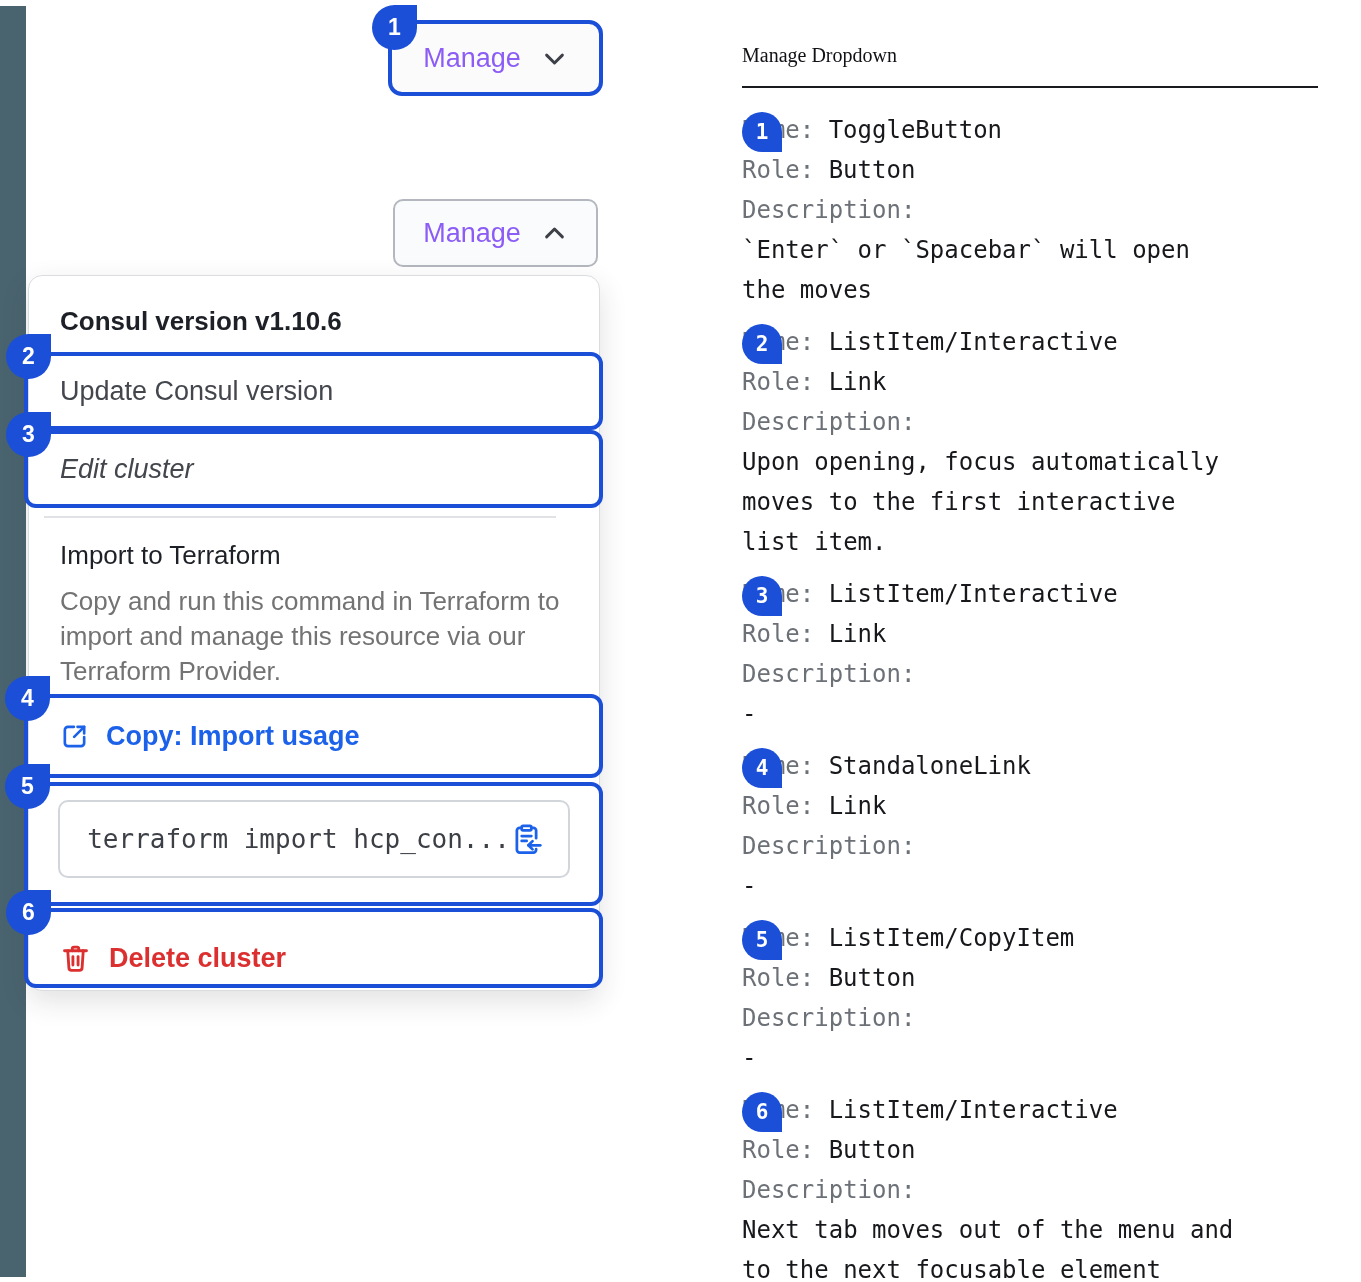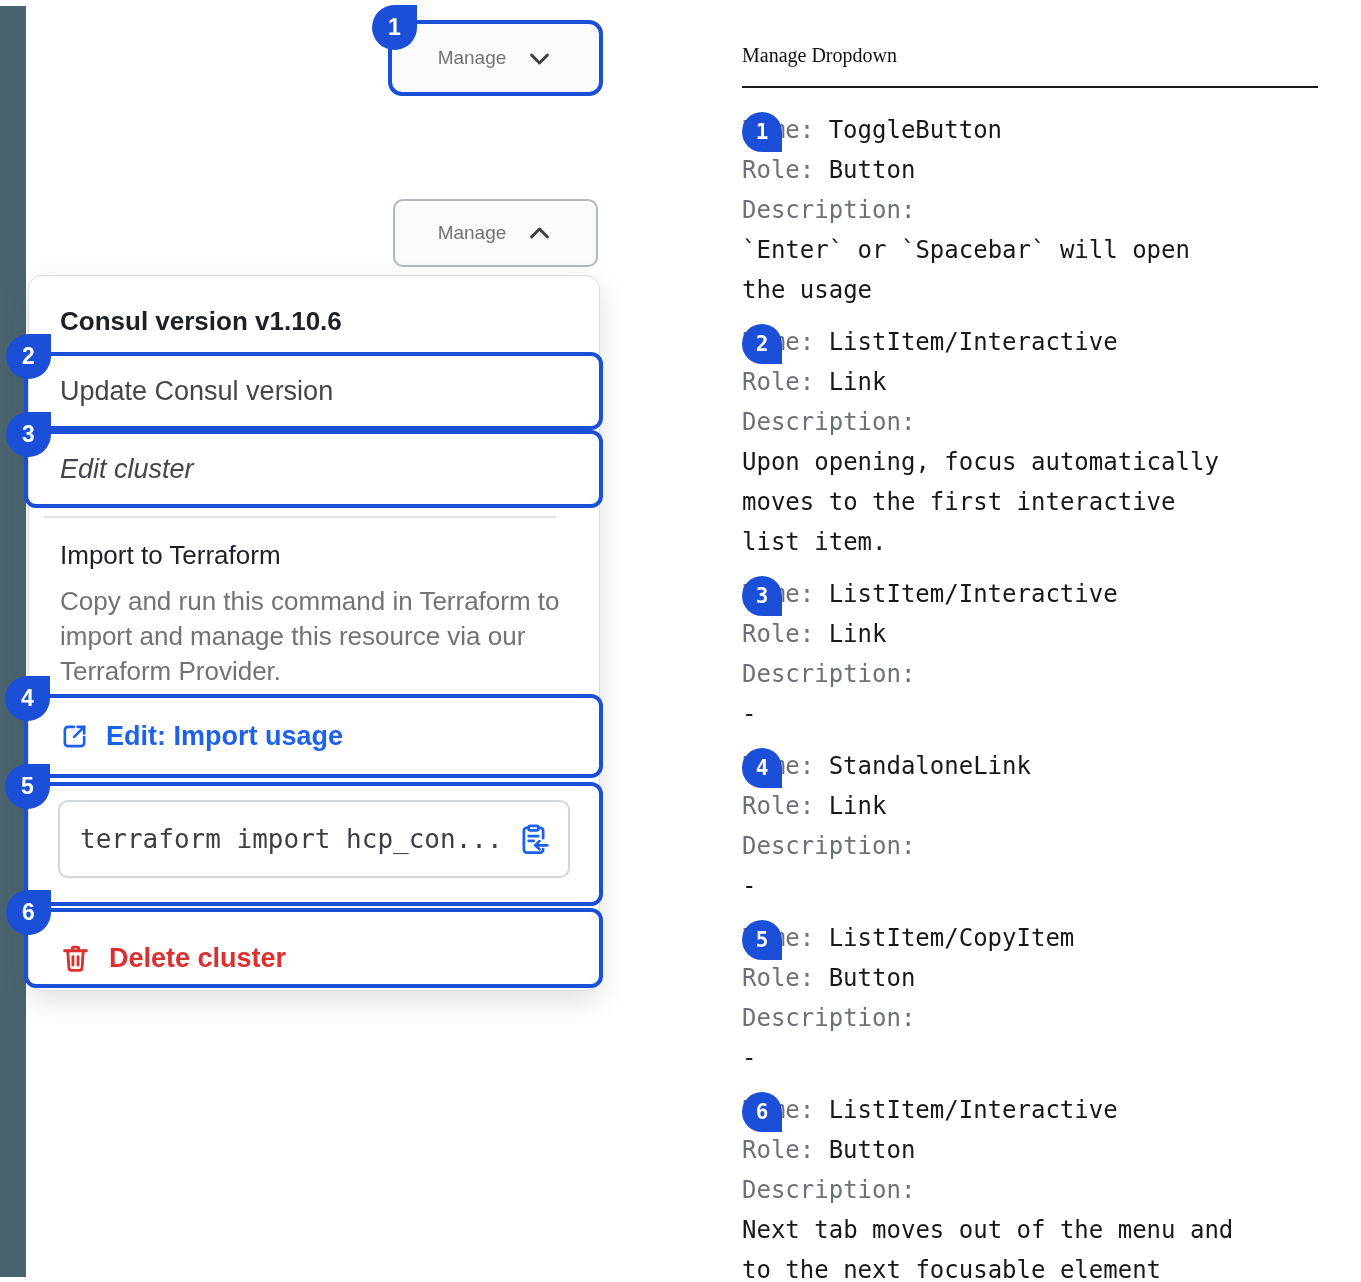--- a/index.html
+++ b/index.html
@@ -12,21 +12,21 @@
 
   
   .marker { position:absolute; background:#1b4fd8; color:#ffffff; display:flex; align-items:center; justify-content:center;
             font-weight:bold; z-index:30; }
   .marker.left  { width:45px; height:45px; font-size:23px; border-radius:50% 0 50% 50%; }
   .marker.right { width:40px; height:40px; font-size:21px; border-radius:50% 50% 0 50%; flex-shrink:0; margin-top:2px; }
 
   
   .focus-ring { position:absolute; left:388px; top:20px; width:215px; height:76px; border:4px solid #1b4fd8;
                 border-radius:14px; background:#fbfbfc; display:flex; align-items:center; justify-content:center; gap:20px; }
-  .toggle-label { font-size:19px; color:#737373; }
+  .toggle-label { font-size:27px; color:#8b5cf6; }
 
   
   .toggle-open { position:absolute; left:393px; top:199px; width:205px; height:68px; border:2px solid #b4b8be;
                  border-radius:10px; background:#fafbfc; display:flex; align-items:center; justify-content:center; gap:20px; }
 
   
   .panel { position:absolute; left:28px; top:275px; width:572px; height:716px; background:#ffffff;
            border:1px solid #dadce0; border-radius:14px; box-shadow:0 10px 28px rgba(40,44,52,.14); }
 
   .version-header { position:absolute; left:60px; top:306px; font-size:26px; font-weight:bold; color:#1d2026; z-index:5; }
@@ -44,21 +44,21 @@
 
   .separator { position:absolute; left:44px; top:516px; width:512px; height:2px; background:#e0e2e5; }
 
   .import-title { position:absolute; left:60px; top:540px; font-size:26px; font-weight:normal; color:#1d2026; }
   .import-desc  { position:absolute; left:60px; top:584px; width:514px; font-size:26px; line-height:35px; color:#737373; }
 
   .docs-row { position:absolute; left:60px; top:694px; height:84px; display:flex; align-items:center; gap:17px; z-index:12; }
   .docs-link { font-size:27px; font-weight:600; color:#1c61e9; }
 
   .code-field { position:absolute; left:58px; top:800px; width:512px; height:78px; border:2px solid #d2d5da; border-radius:10px;
-                background:#ffffff; display:flex; align-items:center; justify-content:space-between; padding:0 18px 0 20px; z-index:12; }
+                background:#ffffff; display:flex; align-items:center; justify-content:center; padding:0 18px 0 20px; z-index:12; }
   .code-text { font-family:"DejaVu Sans Mono","Liberation Mono",monospace; font-size:26px; color:#3c3f45; }
 
   .delete-row { position:absolute; left:60px; top:908px; height:100px; display:flex; align-items:center; gap:18px; z-index:12; }
   .delete-label { font-size:27px; font-weight:600; color:#dc2f2f; }
 
   
   .legend { position:absolute; left:742px; top:40px; width:580px; font-family:"DejaVu Sans Mono","Liberation Mono",monospace; }
   .legend-title { font-size:20px; line-height:30px; color:#101114; margin-bottom:16px;font-family:Liberation Serif, serif; }
   .legend-rule { width:576px; height:2px; background:#1a1b1e; margin-bottom:22px; }
   .entry { display:flex; gap:26px; margin-bottom:12px; }
@@ -114,21 +114,21 @@
 
   <div class="hl-box hl-docs"></div>
   <div class="docs-row">
     <span>
       <svg width="29" height="29" viewBox="0 0 24 24" fill="none" stroke="#1c61e9" stroke-width="2.2" stroke-linecap="round" stroke-linejoin="round">
         <path d="M11.5 4H6.6A2.6 2.6 0 0 0 4 6.6v10.8A2.6 2.6 0 0 0 6.6 20h10.8a2.6 2.6 0 0 0 2.6-2.6v-4.9"></path>
         <path d="M14.5 4H20v5.5"></path>
         <path d="M20 4l-8.3 8.3"></path>
       </svg>
     </span>
-    <span class="docs-link">Edit: Import usage</span>
+    <span class="docs-link">Copy: Import usage</span>
   </div>
   <div class="marker left" style="left:5px; top:676px;">4</div>
 
   <div class="hl-box hl-code"></div>
   <div class="code-field">
     <span class="code-text">terraform import hcp_con...</span>
     <span>
       <svg width="33" height="33" viewBox="0 0 24 24" fill="none" stroke="#1c61e9" stroke-width="2" stroke-linecap="round" stroke-linejoin="round">
         <path d="M15.5 3.5H17a2 2 0 0 1 2 2V11"></path>
         <path d="M19 19v.5a2 2 0 0 1-2 2H7a2 2 0 0 1-2-2v-14a2 2 0 0 1 2-2h1.5"></path>
@@ -160,21 +160,21 @@
   <div class="legend">
     <div class="legend-title">Manage Dropdown</div>
     <div class="legend-rule"></div>
 
     <div class="entry">
       <div class="marker right">1</div>
       <div class="entry-text">
         <div><span class="kv-label">Name:</span><span class="kv-value">ToggleButton</span></div>
         <div><span class="kv-label">Role:</span><span class="kv-value">Button</span></div>
         <div><span class="kv-label">Description:</span></div>
-        <div class="desc-value">`Enter` or `Spacebar` will open the usage</div>
+        <div class="desc-value">`Enter` or `Spacebar` will open the moves</div>
       </div>
     </div>
 
     <div class="entry">
       <div class="marker right">2</div>
       <div class="entry-text">
         <div><span class="kv-label">Name:</span><span class="kv-value">ListItem/Interactive</span></div>
         <div><span class="kv-label">Role:</span><span class="kv-value">Link</span></div>
         <div><span class="kv-label">Description:</span></div>
         <div class="desc-value">Upon opening, focus automatically moves to the first interactive list item.</div>

